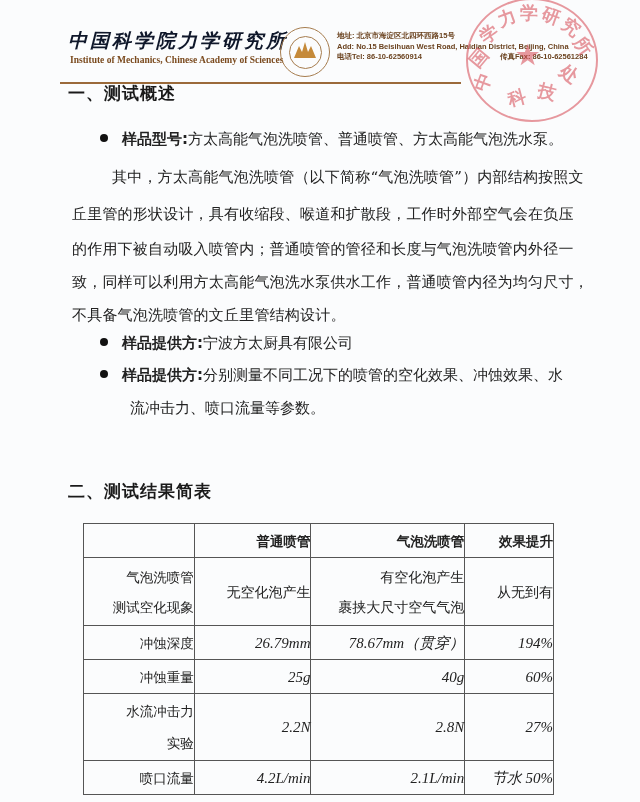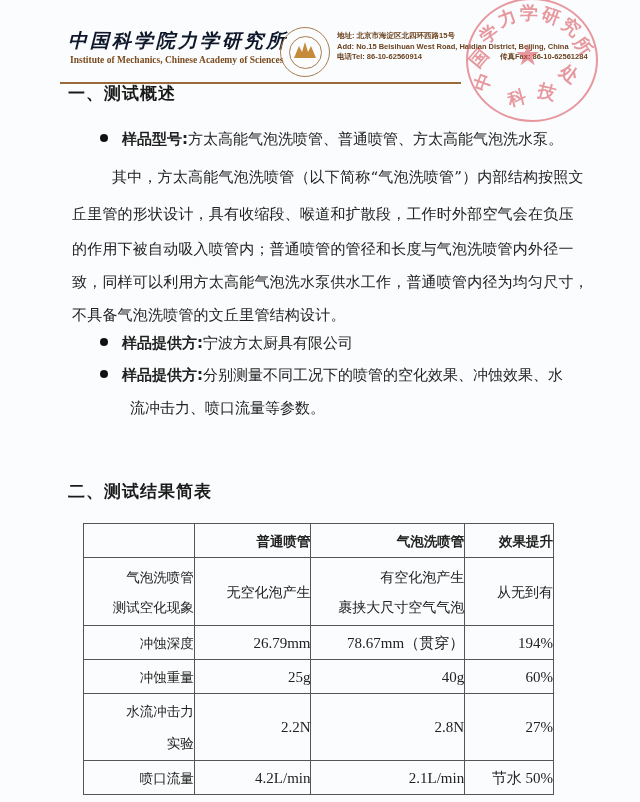--- a/index.html
+++ b/index.html
@@ -73,21 +73,21 @@
     position:absolute; left:83px; top:523px;
     border-collapse:collapse; width:471px;
     font-size:14px; font-family:"DejaVu Serif",serif; color:#222;
   }
   table.results td, table.results th {
     border:1.5px solid #555; text-align:right; vertical-align:middle;
     padding:0; font-weight:normal; line-height:22px;
   }
   table.results th { font-weight:bold; font-family:"DejaVu Sans",sans-serif; font-size:13.5px; }
   .rowhead { font-weight:bold; font-family:"DejaVu Sans",sans-serif; font-size:13.5px; }
-  .num { font-family:"Liberation Serif",serif; font-size:15px; }
+  .num { font-family:"Liberation Serif",serif; font-size:15px;font-style:italic; }
 </style>
 </head>
 <body>
 
 <div class="letterhead">
   <div class="cn-name">中国科学院力学研究所</div>
   <div class="en-name">Institute of Mechanics, Chinese Academy of Sciences</div>
   <div class="seal">
     <div class="seal-inner"></div>
     <svg width="22" height="16" viewBox="0 0 22 16">

